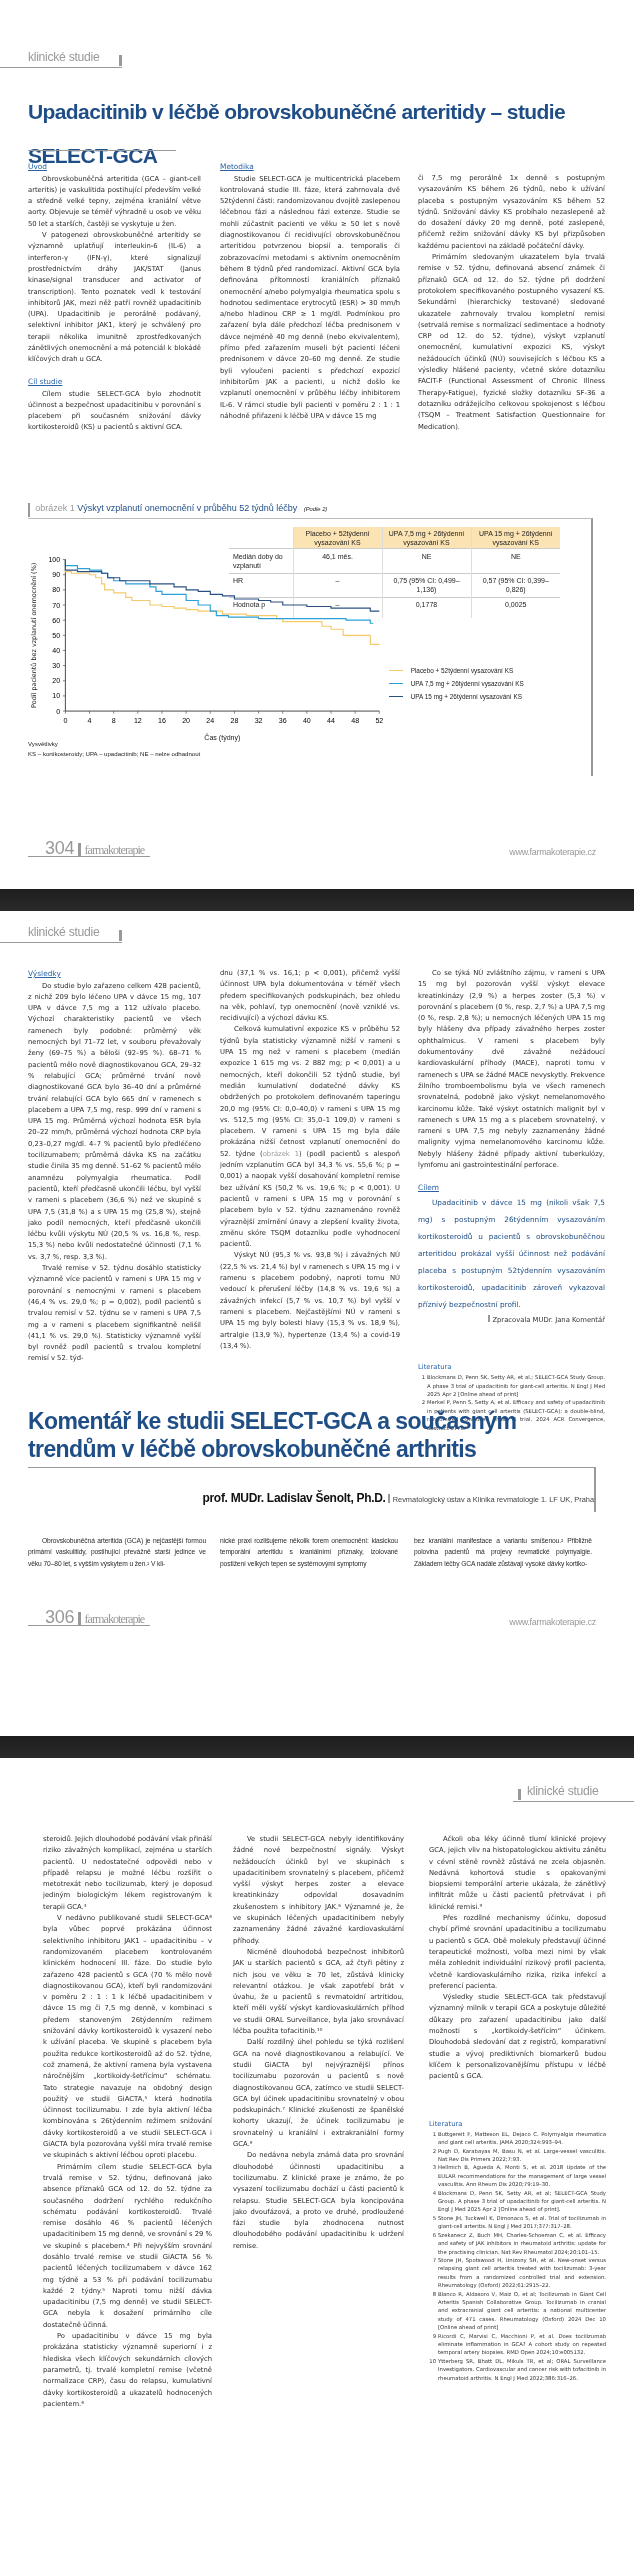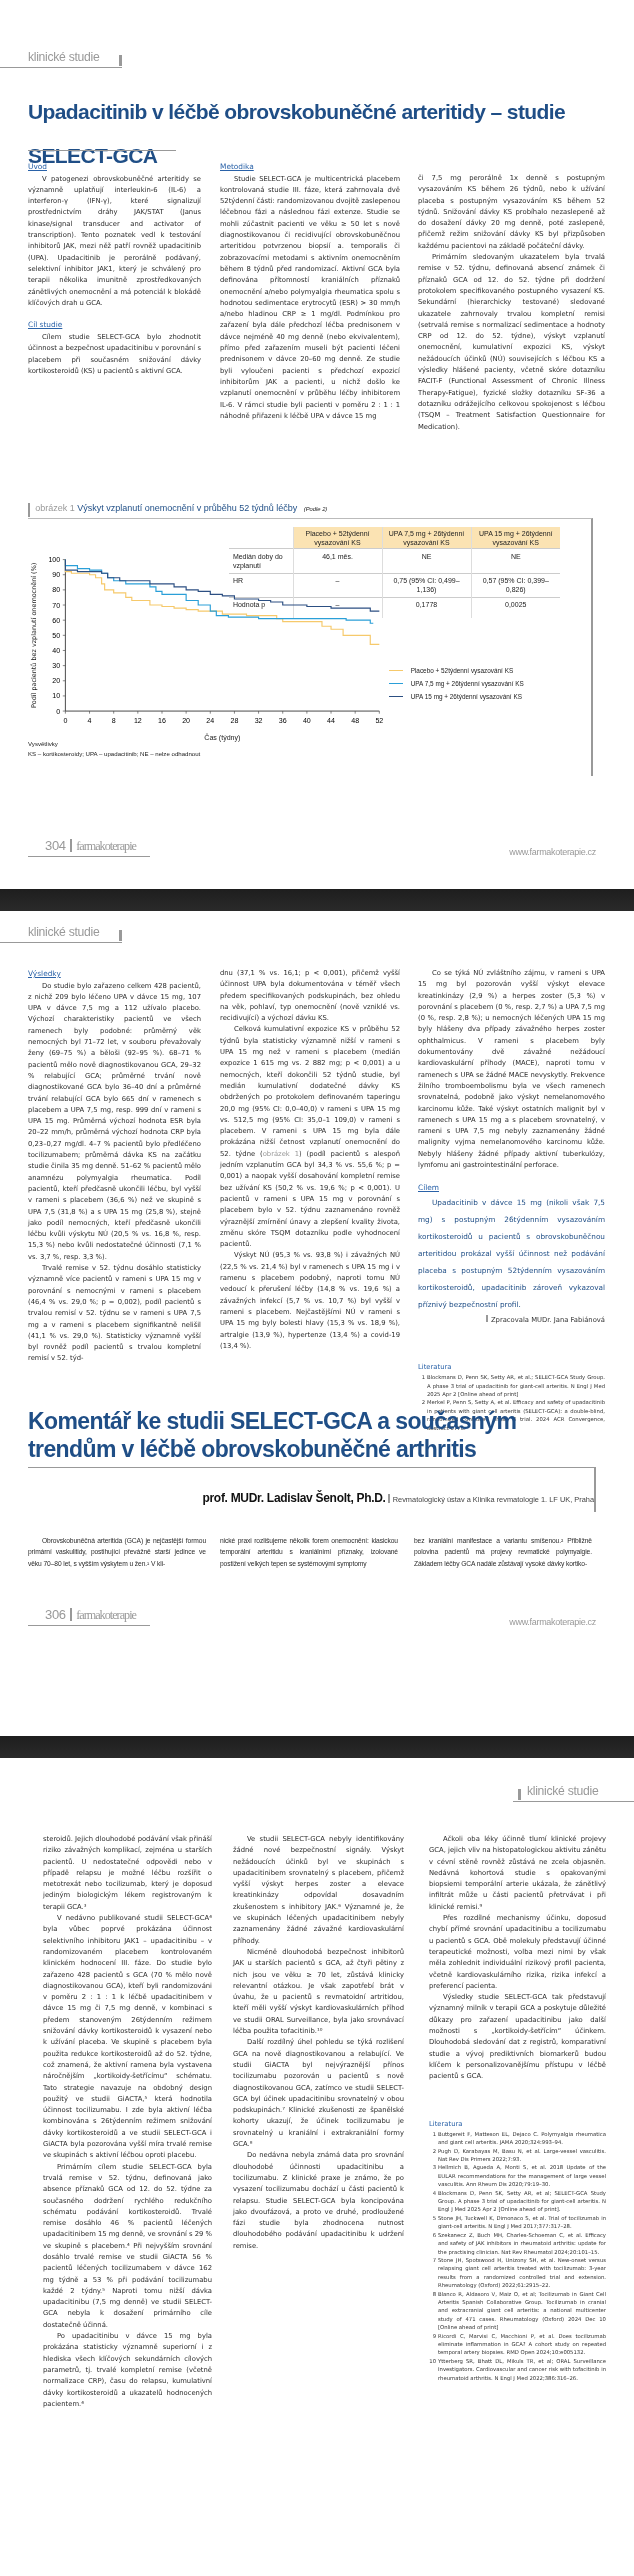--- a/index.html
+++ b/index.html
@@ -21,21 +21,21 @@
   .h-sec { color: #2a62a8; text-decoration: underline; font-size: 7.4px; margin-bottom: 1.3px; text-indent: 0 !important; }
   .h-sec.gap { margin-top: 10.3px; }
   .concl { color: #1f4e86; font-size: 7.3px; line-height: 17px; }
   .signature { text-align: right; font-size: 6.8px; color: #333; margin-top: 1.3px; }
   .signature .bar { display: inline-block; width: 1.9px; height: 6.4px; background: #999; margin-right: 2.6px; }
   .refs-title { color: #2a62a8; font-size: 6.8px; margin-top: 36px; }
   .refs { font-size: 5.3px; line-height: 8.4px; color: #333; }
   .refs li { list-style: none; padding-left: 9px; text-indent: -9px; text-align: justify; }
   .refs li .n { display: inline-block; width: 9px; text-indent: 0; text-align: right; padding-right: 1.9px; }
   .footer-left { position: absolute; left: 28px; width: 122px; height: 19.3px; border-bottom: 0.6px solid #999; font-family: "Liberation Sans", sans-serif; color: #999; }
-  .footer-left .num { font-size: 13px; display: inline-block; margin-left: 17px; letter-spacing: -0.3px; }
+  .footer-left .num { font-size: 18px; display: inline-block; margin-left: 17px; letter-spacing: -0.3px; }
   .footer-left .brand { font-size: 12.2px; letter-spacing: -1px; margin-left: 3.9px; font-family: "Liberation Serif", serif; }
   .footer-left .bar { display: inline-block; width: 2.6px; height: 13px; background: #999; vertical-align: -1.9px; margin-left: 3.9px; }
   .footer-url { position: absolute; right: 39px; font-family: "Liberation Sans", sans-serif; font-size: 9px; color: #999; letter-spacing: -0.3px; }
   
   .fig-caption { position: absolute; left: 28px; top: 503px; width: 567px; height: 14px; border-left: 2.6px solid #999; padding-left: 5.2px; font-family: "Liberation Sans", sans-serif; font-size: 9px; }
   .fig-caption .lbl { color: #999; }
   .fig-caption .ttl { color: #1f4e86; }
   .fig-caption .src { font-style: italic; font-size: 5.8px; color: #222; margin-left: 3.9px; }
   .fig-box { position: absolute; left: 28px; top: 518px; width: 565px; height: 258px; border-top: 1.3px solid #bbb; border-right: 2.6px solid #999; }
   .fig-table { position: absolute; left: 201px; top: 7.7px; border-collapse: collapse; font-family: "Liberation Sans", sans-serif; font-size: 7px; }
@@ -59,20 +59,21 @@
 </head>
 <body>
 
 <div class="page page1">
   <div class="section-tag">klinické studie</div>
   <h1 class="title" style="top:90px; width:580px;">Upadacitinib v léčbě obrovskobuněčné arteritidy – studie SELECT-GCA</h1>
   <div class="title-rule" style="top:150px; width:148px;"></div>
 
   <div class="col" style="left:28px; top:161px; width:173px;">
     <p class="h-sec">Úvod</p>
+    <p>Obrovskobuněčná arteritida (GCA – giant-cell arteritis) je vaskulitida postihující především velké a středně velké tepny, zejména kraniální větve aorty. Objevuje se téměř výhradně u osob ve věku 50 let a starších, častěji se vyskytuje u žen.</p>
     <p>V patogenezi obrovskobuněčné arteritidy se významně uplatňují interleukin-6 (IL-6) a interferon-γ (IFN-γ), které signalizují prostřednictvím dráhy JAK/STAT (Janus kinase/signal transducer and activator of transcription). Tento poznatek vedl k testování inhibitorů JAK, mezi něž patří rovněž upadacitinib (UPA). Upadacitinib je perorálně podávaný, selektivní inhibitor JAK1, který je schválený pro terapii několika imunitně zprostředkovaných zánětlivých onemocnění a má potenciál k blokádě klíčových drah u GCA.</p>
     <p class="h-sec gap">Cíl studie</p>
     <p>Cílem studie SELECT-GCA bylo zhodnotit účinnost a bezpečnost upadacitinibu v porovnání s placebem při současném snižování dávky kortikosteroidů (KS) u pacientů s aktivní GCA.</p>
   </div>
 
   <div class="col" style="left:220px; top:161px; width:180px;">
     <p class="h-sec">Metodika</p>
     <p>Studie SELECT-GCA je multicentrická placebem kontrolovaná studie III. fáze, která zahrnovala dvě 52týdenní části: randomizovanou dvojitě zaslepenou léčebnou fázi a následnou fázi extenze. Studie se mohli zúčastnit pacienti ve věku ≥ 50 let s nově diagnostikovanou či recidivující obrovskobuněčnou arteritidou potvrzenou biopsií a. temporalis či zobrazovacími metodami s aktivním onemocněním během 8 týdnů před randomizací. Aktivní GCA byla definována přítomností kraniálních příznaků onemocnění a/nebo polymyalgia rheumatica spolu s hodnotou sedimentace erytrocytů (ESR) &gt; 30 mm/h a/nebo hladinou CRP ≥ 1 mg/dl. Podmínkou pro zařazení byla dále předchozí léčba prednisonem v dávce nejméně 40 mg denně (nebo ekvivalentem), přímo před zařazením museli být pacienti léčeni prednisonem v dávce 20–60 mg denně. Ze studie byli vyloučeni pacienti s předchozí expozicí inhibitorům JAK a pacienti, u nichž došlo ke vzplanutí onemocnění v průběhu léčby inhibitorem IL-6. V rámci studie byli pacienti v poměru 2 : 1 : 1 náhodně přiřazeni k léčbě UPA v dávce 15 mg</p>
   </div>
 
@@ -226,21 +227,21 @@
   <div class="col" style="left:220px; top:57px; width:180px;">
     <p class="noi">dnu (37,1 % vs. 16,1; p &lt; 0,001), přičemž vyšší účinnost UPA byla dokumentována v téměř všech předem specifikovaných podskupinách, bez ohledu na věk, pohlaví, typ onemocnění (nově vzniklé vs. recidivující) a výchozí dávku KS.</p>
     <p><span>Celková kumulativní expozice KS v průběhu 52 týdnů byla statisticky významně nižší v rameni s UPA 15 mg než v rameni s placebem (medián expozice 1 615 mg vs. 2 882 mg; p &lt; 0,001) a u nemocných, kteří dokončili 52 týdnů studie, byl medián kumulativní dodatečné dávky KS obdržených po protokolem definovaném taperingu 20,0 mg (95% CI: 0,0–40,0) v rameni s UPA 15 mg vs. 512,5 mg (95% CI: 35,0–1 109,0) v rameni s placebem. V rameni s UPA 15 mg byla dále prokázána nižší četnost vzplanutí onemocnění do 52. týdne (</span><span style="color:#999">obrázek 1</span><span>) (podíl pacientů s alespoň jedním vzplanutím GCA byl 34,3 % vs. 55,6 %; p = 0,001) a naopak vyšší dosahování kompletní remise bez užívání KS (50,2 % vs. 19,6 %; p &lt; 0,001). U pacientů v rameni s UPA 15 mg v porovnání s placebem bylo v 52. týdnu zaznamenáno rovněž výraznější zmírnění únavy a zlepšení kvality života, změnu skóre TSQM dotazníku podle vyhodnocení pacientů.</span></p>
     <p>Výskyt NÚ (95,3 % vs. 93,8 %) i závažných NÚ (22,5 % vs. 21,4 %) byl v ramenech s UPA 15 mg i v ramenu s placebem podobný, naproti tomu NÚ vedoucí k přerušení léčby (14,8 % vs. 19,6 %) a závažných infekcí (5,7 % vs. 10,7 %) byl vyšší v rameni s placebem. Nejčastějšími NÚ v rameni s UPA 15 mg byly bolesti hlavy (15,3 % vs. 18,9 %), artralgie (13,9 %), hypertenze (13,4 %) a covid-19 (13,4 %).</p>
   </div>
 
   <div class="col" style="left:418px; top:57px; width:187px;">
     <p>Co se týká NÚ zvláštního zájmu, v rameni s UPA 15 mg byl pozorován vyšší výskyt elevace kreatinkinázy (2,9 %) a herpes zoster (5,3 %) v porovnání s placebem (0 %, resp. 2,7 %) a UPA 7,5 mg (0 %, resp. 2,8 %); u nemocných léčených UPA 15 mg byly hlášeny dva případy závažného herpes zoster ophthalmicus. V rameni s placebem byly dokumentovány dvě závažné nežádoucí kardiovaskulární příhody (MACE), naproti tomu v ramenech s UPA se žádné MACE nevyskytly. Frekvence žilního tromboembolismu byla ve všech ramenech srovnatelná, podobně jako výskyt nemelanomového karcinomu kůže. Také výskyt ostatních malignit byl v ramenech s UPA 15 mg a s placebem srovnatelný, v rameni s UPA 7,5 mg nebyly zaznamenány žádné malignity vyjma nemelanomového karcinomu kůže. Nebyly hlášeny žádné případy aktivní tuberkulózy, lymfomu ani gastrointestinální perforace.</p>
     <p class="h-sec gap">Cílem</p>
     <p class="concl" style="text-indent:14px;">Upadacitinib v dávce 15 mg (nikoli však 7,5 mg) s postupným 26týdenním vysazováním kortikosteroidů u pacientů s obrovskobuněčnou arteritidou prokázal vyšší účinnost než podávání placeba s postupným 52týdenním vysazováním kortikosteroidů, upadacitinib zároveň vykazoval příznivý bezpečnostní profil.</p>
-    <div class="signature"><span class="bar"></span><span>Zpracovala MUDr. Jana Fabiánová</span></div>
+    <div class="signature"><span class="bar"></span><span>Zpracovala MUDr. Jana Komentář</span></div>
     <div class="refs-title">Literatura</div>
     <ol class="refs" id="refs-p2">
         <li><span class="n">1</span><span>Blockmans D, Penn SK, Setty AR, et al.; SELECT-GCA Study Group. A phase 3 trial of upadacitinib for giant-cell arteritis. N Engl J Med 2025 Apr 2 [Online ahead of print]</span></li>
         <li><span class="n">2</span><span>Merkel P, Penn S, Setty A, et al. Efficacy and safety of upadacitinib in patients with giant cell arteritis (SELECT-GCA): a double-blind, randomized controlled phase 3 trial. 2024 ACR Convergence, abstract 0770.</span></li>
       </ol>
   </div>
 
   <h1 class="title" style="top:496px; width:567px; font-size:23px; line-height:28px;">Komentář ke studii SELECT-GCA a současným trendům v léčbě obrovskobuněčné arthritis</h1>
   <div class="title-rule" style="top:556px; width:566px;"></div>
   <div class="byline-vrule" style="top:556px; height:45px;"></div>

